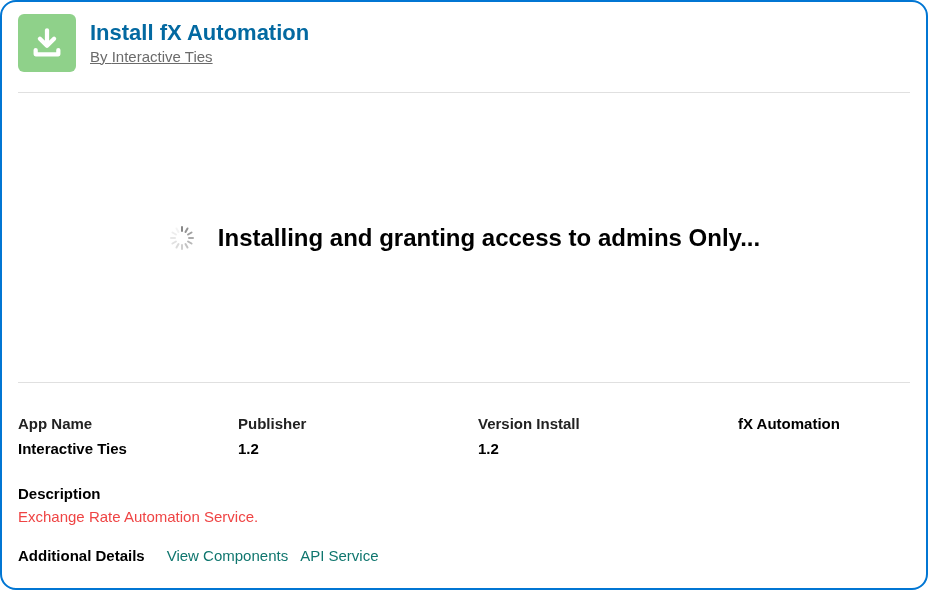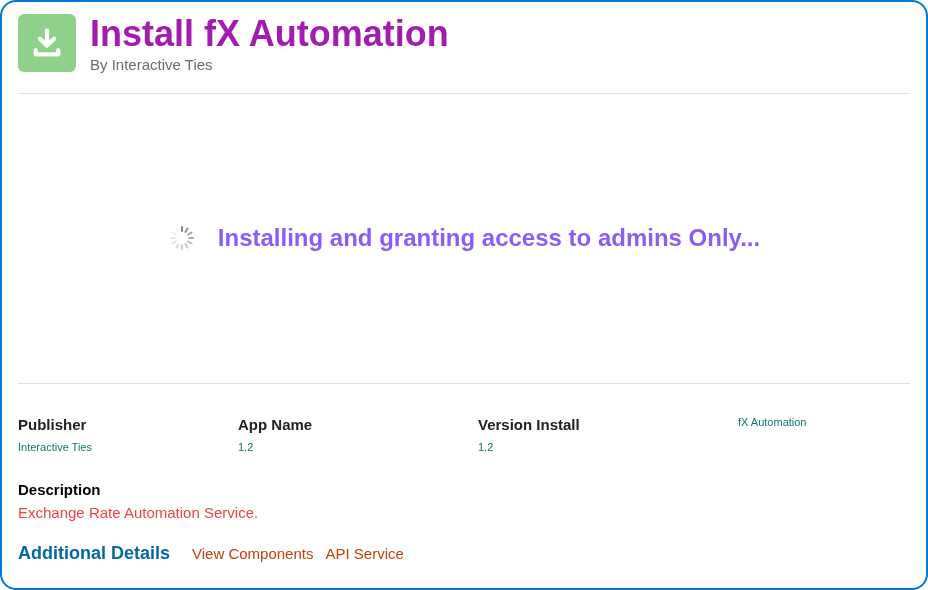--- a/index.html
+++ b/index.html
@@ -33,64 +33,65 @@
       align-items: center;
       justify-content: center;
       flex-shrink: 0;
     }
     .header-text {
       display: flex;
       flex-direction: column;
       gap: 2px;
     }
     .page-title {
-      font-size: 36px;
+      font-size: 22px;
       font-weight: 700;
-      color: #a21caf;
+      color: #0369a1;
       line-height: 1.1;
       text-align: right;
     }
     .publisher-line {
       font-size: 15px;
       color: #6b6b6b;
       font-weight: 400;
+      text-decoration: underline;
     }
     .status-area {
       height: 290px;
       display: flex;
       align-items: center;
       justify-content: center;
       gap: 22px;
       border-bottom: 1px solid #e0e0e0;
     }
     .spinner {
       width: 28px;
       height: 28px;
       position: relative;
     }
     .status-text {
       font-size: 24px;
       font-weight: 700;
-      color: #8b5cf6;
+      color: #000000;
     }
     .details-grid {
       display: grid;
       grid-template-columns: 220px 240px 260px 1fr;
       padding-top: 32px;
       row-gap: 8px;
     }
     .detail-label {
       font-size: 15px;
       font-weight: 700;
       color: #222;
     }
     .detail-value {
-      font-size: 11px;
-      font-weight: 400;
-      color: #0f766e;
+      font-size: 15px;
+      font-weight: 700;
+      color: #000000;
     }
     .description-block {
       margin-top: 28px;
     }
     .description-label {
       font-size: 15px;
       font-weight: 700;
       color: #000000;
       margin-bottom: 6px;
     }
@@ -98,27 +99,27 @@
       font-size: 15px;
       color: #ef4444;
     }
     .additional-row {
       margin-top: 22px;
       display: flex;
       align-items: center;
       gap: 22px;
     }
     .additional-label {
-      font-size: 18px;
+      font-size: 15px;
       font-weight: 700;
-      color: #0369a1;
+      color: #000000;
     }
     .link {
       font-size: 15px;
-      color: #c2410c;
+      color: #0f766e;
       text-decoration: none;
       cursor: pointer;
       text-align: center;
     }
     .link + .link {
       margin-left: -10px;
     }
     @keyframes spin {
       100% { transform: rotate(360deg); }
     }
@@ -160,22 +161,22 @@
         <rect x="13" y="2" width="2" height="6" rx="1" fill="#888" opacity="0.2" transform="rotate(270 14 14)"></rect>
         <rect x="13" y="2" width="2" height="6" rx="1" fill="#888" opacity="0.15" transform="rotate(300 14 14)"></rect>
         <rect x="13" y="2" width="2" height="6" rx="1" fill="#888" opacity="0.1" transform="rotate(330 14 14)"></rect>
       </g>
     </svg>
   </div>
   <div class="status-text">Installing and granting access to admins Only...</div>
 </div>
 
 <div class="details-grid">
+  <div class="detail-label">App Name</div>
   <div class="detail-label">Publisher</div>
-  <div class="detail-label">App Name</div>
   <div class="detail-label">Version Install</div>
 
   <div class="detail-value">fX Automation</div>
   <div class="detail-value">Interactive Ties</div>
   <div class="detail-value">1.2</div>
   <div class="detail-value">1.2</div>
 </div>
 
 <div class="description-block">
   <div class="description-label">Description</div>

